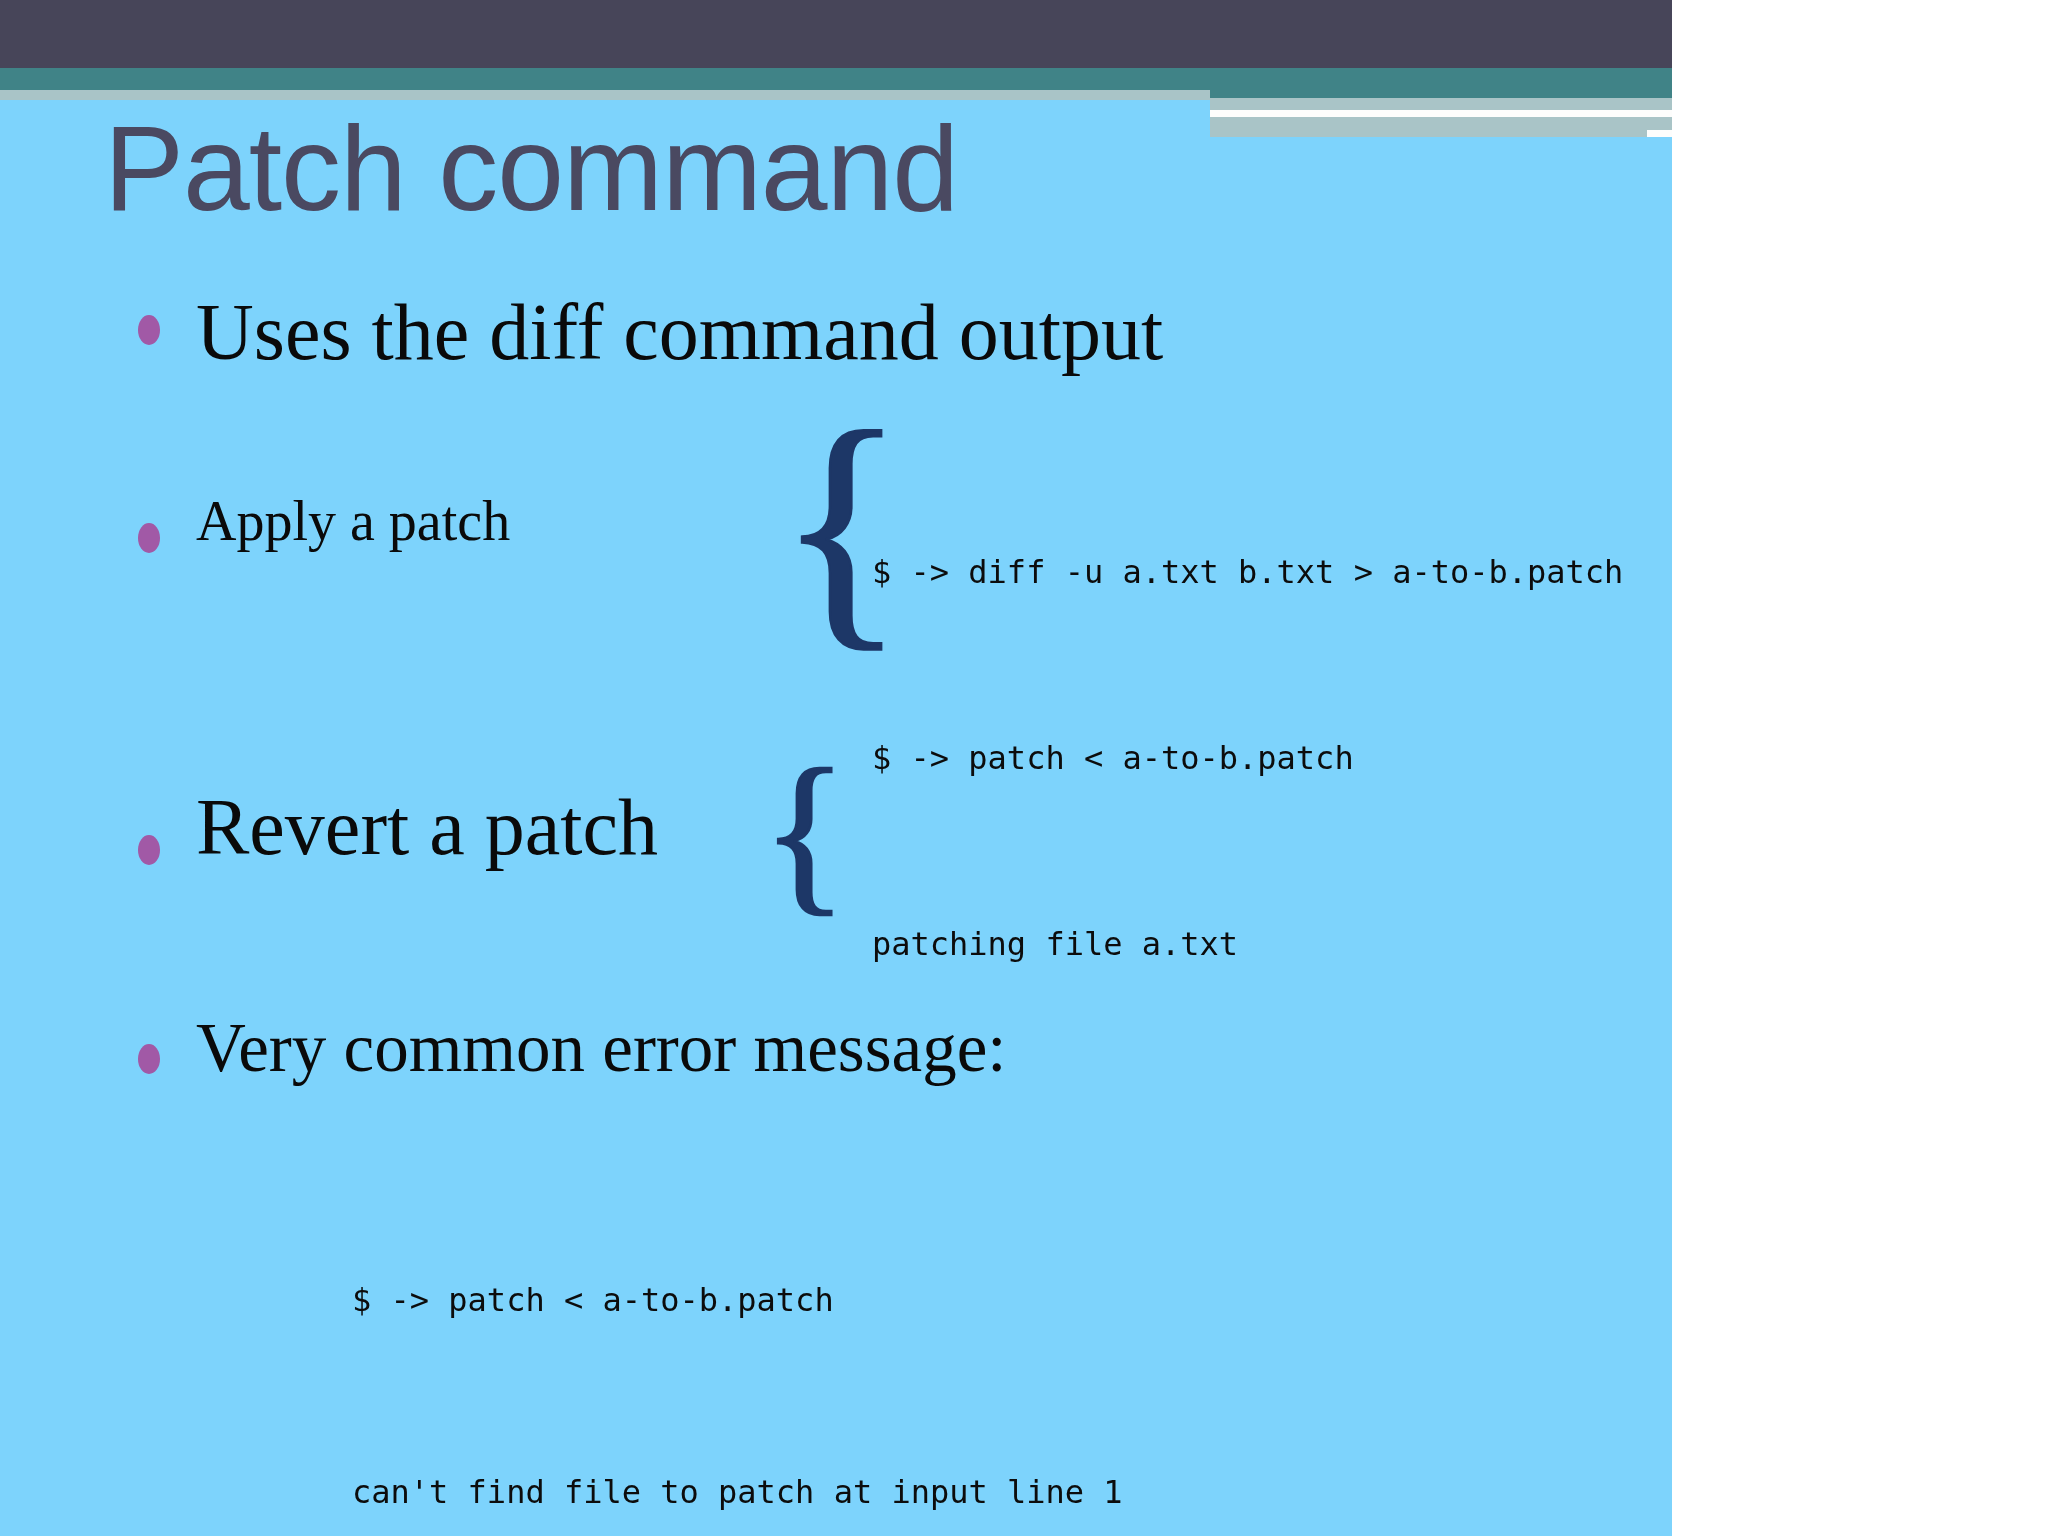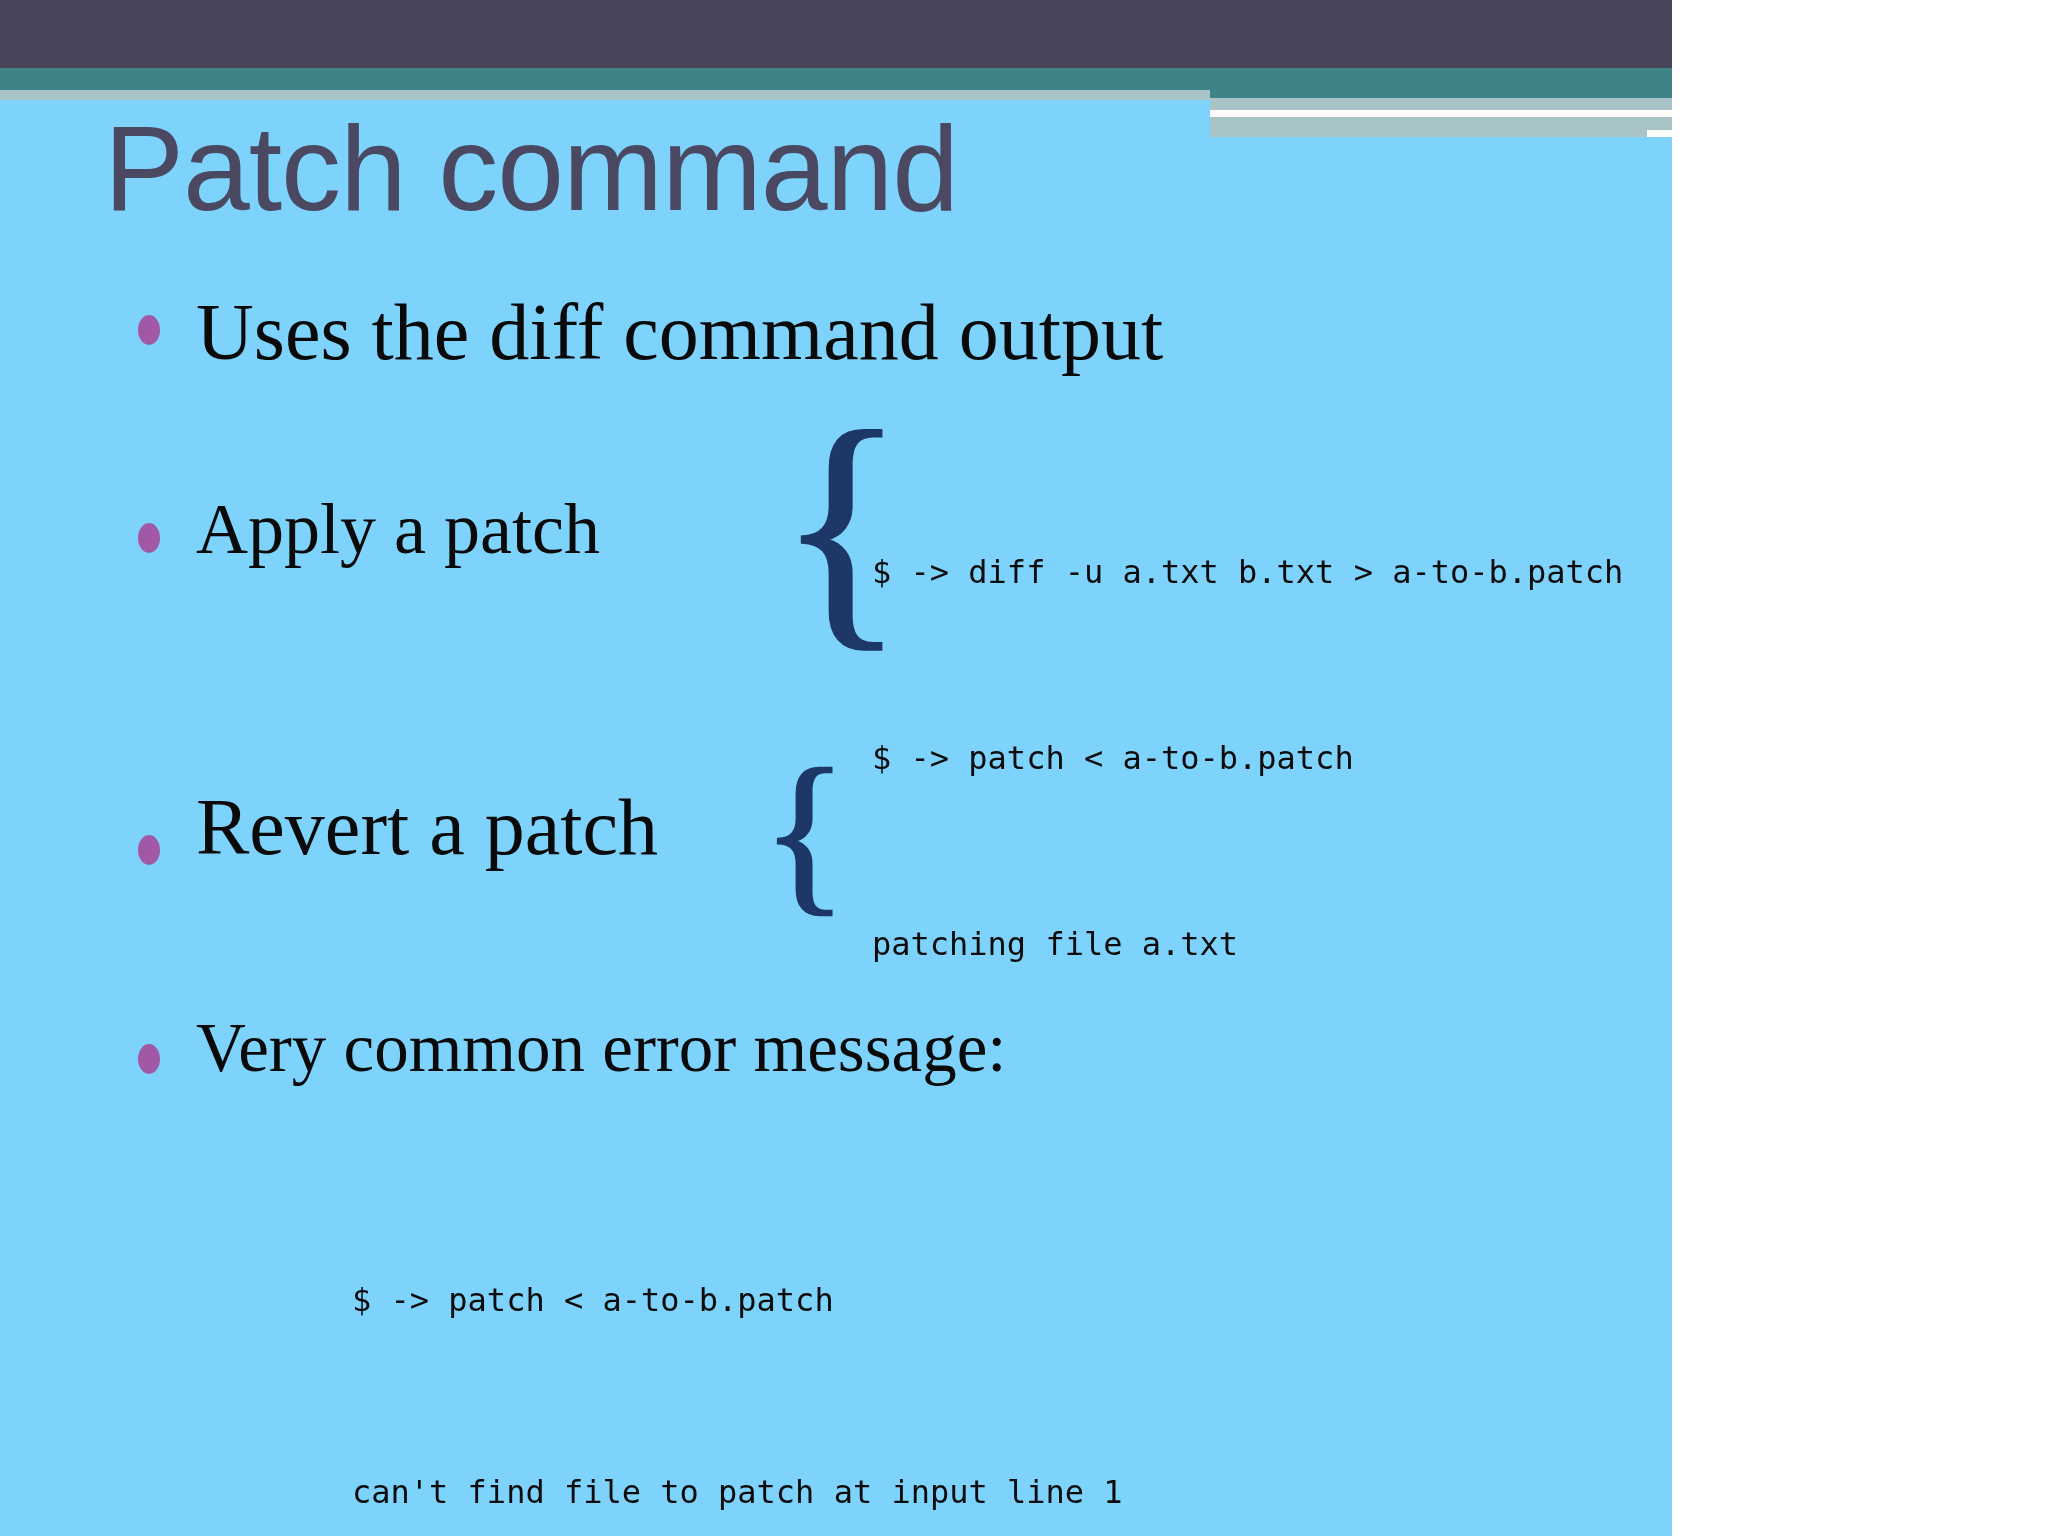--- a/index.html
+++ b/index.html
@@ -62,21 +62,21 @@
 
   .bullet-label {
     position: absolute;
     left: 196px;
     line-height: 1;
     color: #0a0a0a;
     font-family: "Liberation Serif", serif;
     white-space: nowrap;
   }
   .label-1 { top: 292px;  font-size: 80px; }
-  .label-2 { top: 493px;  font-size: 72px; }
+  .label-2 { top: 493px;  font-size: 56px; }
   .label-3 { top: 787px;  font-size: 80px; }
   .label-4 { top: 1014px; font-size: 69px; }
 
   
   .brace {
     position: absolute;
     color: #1d3767;
     font-family: "Liberation Serif", serif;
     -webkit-text-stroke: 2.5px #1d3767;
     white-space: nowrap;

